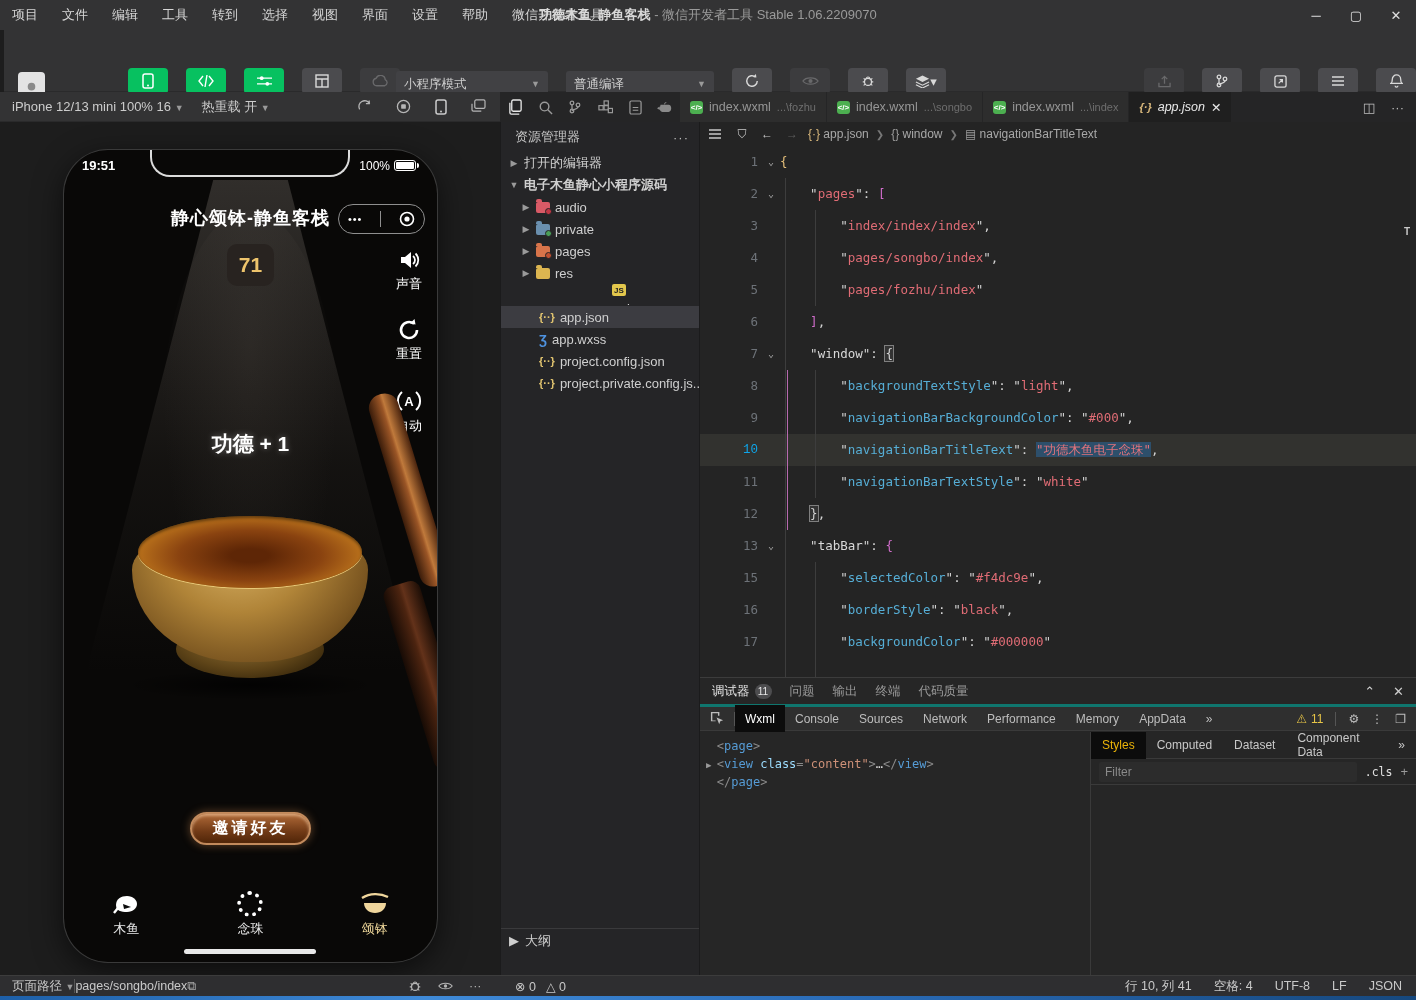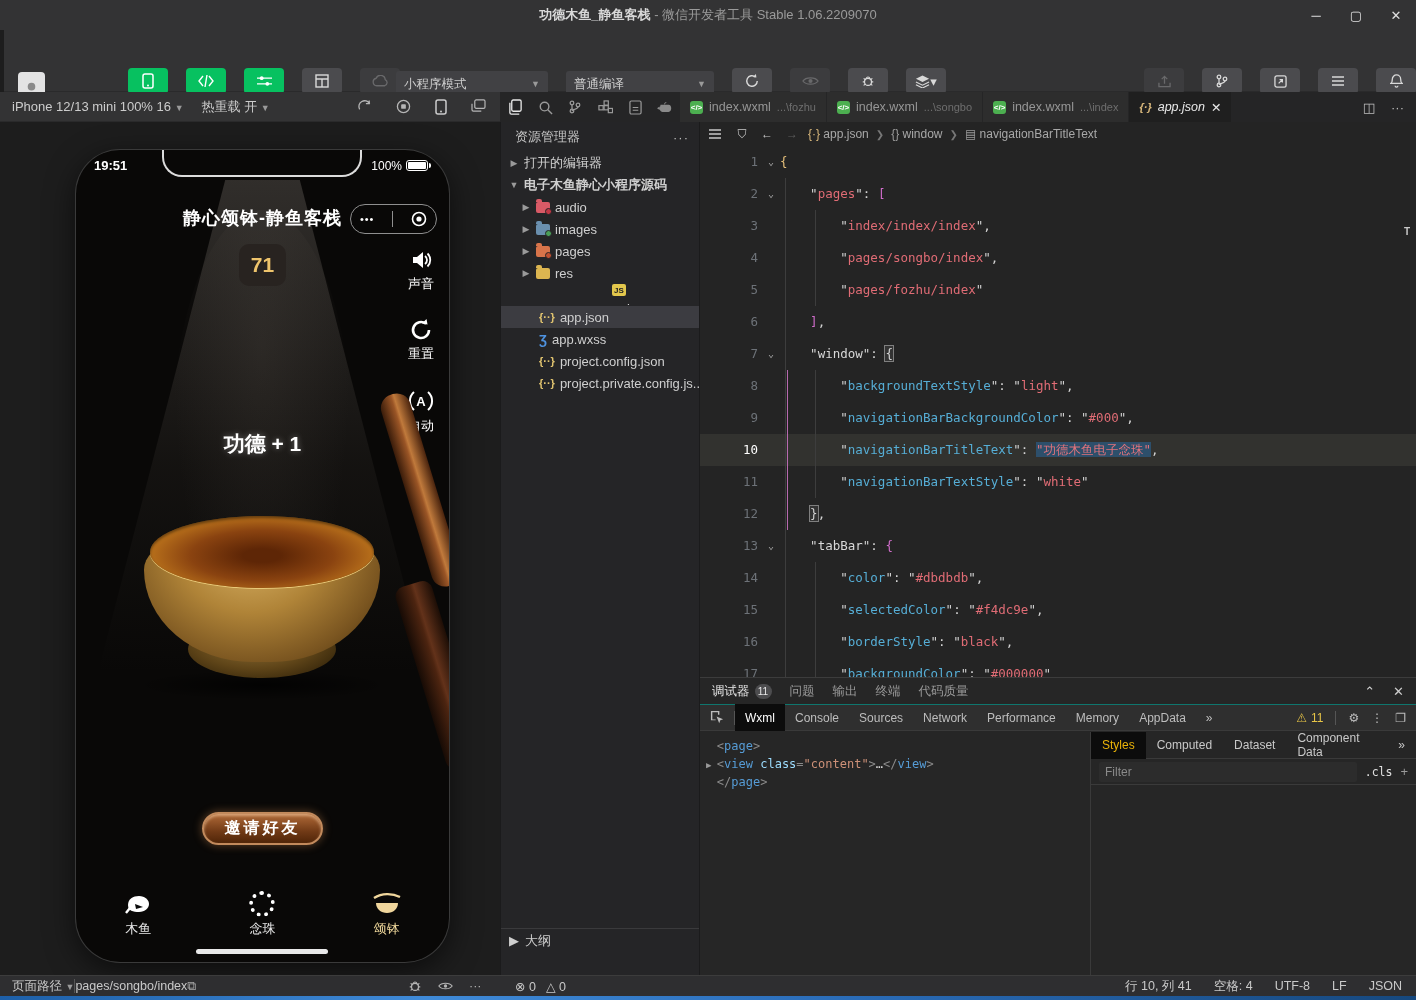--- a/index.html
+++ b/index.html
@@ -33,21 +33,21 @@
   #devicebar { left:0; top:92px; width:500px; height:30px; background:#333334; display:flex; align-items:center; border-bottom:1px solid #2a2a2b; }
   #tabsrow { left:500px; top:92px; width:916px; height:30px; background:#252526; display:flex; align-items:stretch; }
   .act-icon { width:30px; display:flex; align-items:center; justify-content:center; color:#9a9a9a; }
   .ed-tab { display:flex; align-items:center; gap:6px; padding:0 10px; background:#2d2d2d; border-right:1px solid #252526; font-size:12.5px; color:#969696; }
   .ed-tab .hint { font-size:11px; color:#6e6e6e; }
   .ed-tab.active { background:#1f1f1f; color:#e8e8e8; font-style:italic; }
   .wxml-ic { width:13px; height:13px; border-radius:3px; background:#4caf50; color:#fff; font-size:8px; display:flex; align-items:center; justify-content:center; font-weight:bold; }
   .json-ic { color:#d9b87c; font-size:11px; font-weight:bold; }
 
   
-  #simulator { left:12px; top:122px; width:500px; height:853px; background:#1d1d1d; }
+  #simulator { left:0; top:122px; width:500px; height:853px; background:#1d1d1d; }
   #phone { position:absolute; left:64px; top:28px; width:373px; height:812px; background:#090807; border-radius:44px; overflow:hidden;
     box-shadow:0 0 0 1px #3a3a3a, 0 8px 30px rgba(0,0,0,.6); }
   #beam { position:absolute; left:0; top:30px; width:100%; height:520px;
     background:linear-gradient(to bottom, rgba(190,180,170,.22), rgba(150,140,130,.08) 55%, transparent 95%);
     clip-path:polygon(40% 0,60% 0,96% 100%,4% 100%); }
   #statue { position:absolute; left:96px; top:60px; width:180px; height:460px; border-radius:50%;
     background:radial-gradient(ellipse at 50% 30%, rgba(120,110,100,.14), transparent 70%); }
   #notch { position:absolute; left:86px; top:0; width:200px; height:27px; border:2px solid #dcdcdc; border-top:none; border-radius:0 0 20px 20px; }
   #p-status { position:absolute; left:0; top:8px; width:100%; display:flex; padding:0 18px; align-items:center; color:#fff; font-size:13px; font-weight:bold; }
   #battery { margin-left:auto; display:flex; align-items:center; gap:4px; }
@@ -103,21 +103,21 @@
 
   
   #editor { left:700px; top:122px; width:716px; height:555px; background:#242424; overflow:hidden; }
   #breadcrumb { height:24px; display:flex; align-items:center; gap:7px; padding-left:8px; color:#a8a8a8; font-size:12px; }
   #breadcrumb .nav-ic { color:#c8c8c8; width:18px; text-align:center; }
   #breadcrumb .dis { color:#5f5f5f; }
   #breadcrumb .sep { color:#777; font-size:10px; }
   .code-line { position:relative; height:32px; line-height:32px; font-family:"DejaVu Sans Mono",monospace; font-size:12.5px; white-space:pre; display:flex; }
   .code-line.current { background:#32322f; }
   .gut { width:62px; flex:none; text-align:right; color:#6d7278; padding-right:4px; }
-  .code-line.current .gut { color:#ffffff; }
+  .code-line.current .gut { color:#0ea5e9;font-family:Liberation Mono, monospace; }
   .fold { width:18px; flex:none; color:#b0b0b0; font-size:10px; text-align:center; }
   .lctx { flex:1; }
   .tk-q,.tk-p { color:#d4d4d4; }
   .tk-k1 { color:#e06c75; }
   .tk-kw { color:#d8d8d8; }
   .tk-k2 { color:#56aed6; }
   .tk-s { color:#e06c75; }
   .tk-b1 { color:#e6c07b; }
   .tk-b2 { color:#d16dcb; }
   .tk-m { color:#d4d4d4; outline:1px solid #7f7f7f; background:rgba(120,120,120,.18); }
@@ -126,21 +126,21 @@
   .iguide.active { background:#b86ab0; }
   #minimap-t { position:absolute; right:6px; top:104px; color:#c8c8c8; font-size:10px; font-weight:bold; }
 
   
   #debugger { left:700px; top:677px; width:716px; height:298px; background:#262626; border-top:1px solid #3c3c3c; }
   #dbg-head { height:26px; display:flex; align-items:center; gap:18px; padding:0 12px; }
   .dbg-tab { color:#9a9a9a; font-size:12.5px; display:flex; align-items:center; gap:5px; }
   .dbg-tab.active { color:#e8e8e8; }
   .cnt-badge { background:#4d4d4f; color:#e8e8e8; font-size:10px; min-width:17px; height:15px; border-radius:8px; display:flex; align-items:center; justify-content:center; padding:0 3px; }
   #dbg-head .right { margin-left:auto; display:flex; gap:18px; color:#cfcfcf; }
-  #devtools-bar { height:27px; background:#2f2f2f; border-top:1px solid #0f766e; border-bottom:1px solid #3a3a3a; display:flex; align-items:center; font-size:12px; color:#bdbdbd; }
+  #devtools-bar { height:27px; background:#2f2f2f; border-top:3px solid #0f766e; border-bottom:1px solid #3a3a3a; display:flex; align-items:center; font-size:12px; color:#bdbdbd; }
   .dt-tab { padding:0 10px; height:27px; display:flex; align-items:center; }
   .dt-tab.active { background:#0c0c0c; color:#fff; }
   #dt-right { margin-left:auto; display:flex; align-items:center; gap:12px; padding-right:10px; }
   .warn { color:#e7c547; display:flex; gap:4px; align-items:center; }
   #wxml-pane { position:absolute; left:0; top:54px; width:390px; bottom:0; font-family:"DejaVu Sans Mono",monospace; font-size:12px; padding:6px 0 0 6px; line-height:17px; white-space:pre; }
   .wx-p { color:#8a8a8a; } .wx-tag { color:#569cd6; } .wx-attr { color:#9cdcfe; } .wx-str { color:#ce9178; } .wx-tx { color:#d4d4d4; }
   .wx-arrow { color:#9a9a9a; font-size:9px; }
   #styles-pane { position:absolute; left:390px; top:54px; right:0; bottom:0; border-left:1px solid #3a3a3a; background:#262626; }
   #styles-tabs { height:27px; display:flex; align-items:center; font-size:12px; color:#c9c9c9; border-bottom:1px solid #3a3a3a; }
   .st-tab { padding:0 11px; height:27px; display:flex; align-items:center; }
@@ -155,20 +155,33 @@
   #blue-strip { left:0; top:996px; width:1416px; height:4px; background:linear-gradient(90deg,#1d5fa8,#3f8ad8 30%,#2a6cb8 60%,#16487e); }
   .vdiv { width:1px; height:14px; background:#555; }
   svg { display:block; }
 </style>
 </head>
 <body>
 
 <div id="app">
 
   <div id="titlebar" class="abs">
+    <div id="menus" style="display: flex;">
+        <div class="menu-item">项目</div>
+        <div class="menu-item">文件</div>
+        <div class="menu-item">编辑</div>
+        <div class="menu-item">工具</div>
+        <div class="menu-item">转到</div>
+        <div class="menu-item">选择</div>
+        <div class="menu-item">视图</div>
+        <div class="menu-item">界面</div>
+        <div class="menu-item">设置</div>
+        <div class="menu-item">帮助</div>
+        <div class="menu-item">微信开发者工具</div>
+      </div>
     <div id="title-center"><b id="doc-title">功德木鱼_静鱼客栈</b><span id="app-title"> - 微信开发者工具 Stable 1.06.2209070</span></div>
     <div id="win-controls">
       <div class="win-btn">─</div>
       <div class="win-btn">▢</div>
       <div class="win-btn">✕</div>
     </div>
   </div>
 
   <div id="toolbar" class="abs">
     <div id="avatar" class="abs">
@@ -573,21 +586,21 @@
           <span class="folder" style="background: rgb(216, 90, 102);">
             <span class="badge-dot" style="background: rgb(192, 54, 68);"></span>
           </span>
           <span>audio</span>
         </div>
         <div class="tree-row" style="padding-left: 20px;">
           <span class="tw">▶</span>
           <span class="folder" style="background: rgb(106, 143, 174);">
             <span class="badge-dot" style="background: rgb(74, 158, 87);"></span>
           </span>
-          <span>images</span>
+          <span>private</span>
         </div>
         <div class="tree-row" style="padding-left: 20px;">
           <span class="tw">▶</span>
           <span class="folder" style="background: rgb(216, 116, 74);">
             <span class="badge-dot" style="background: rgb(192, 80, 48);"></span>
           </span>
           <span>pages</span>
         </div>
         <div class="tree-row" style="padding-left: 20px;">
           <span class="tw">▶</span>
@@ -644,21 +657,20 @@
         <div class="code-line"><div class="gut">4</div><div class="fold"></div><div class="lctx"><span class="tk-p">        </span><span class="tk-q">"</span><span class="tk-s">pages/songbo/index</span><span class="tk-q">"</span><span class="tk-p">,</span></div></div>
         <div class="code-line"><div class="gut">5</div><div class="fold"></div><div class="lctx"><span class="tk-p">        </span><span class="tk-q">"</span><span class="tk-s">pages/fozhu/index</span><span class="tk-q">"</span></div></div>
         <div class="code-line"><div class="gut">6</div><div class="fold"></div><div class="lctx"><span class="tk-p">    </span><span class="tk-b2">]</span><span class="tk-p">,</span></div></div>
         <div class="code-line"><div class="gut">7</div><div class="fold">⌄</div><div class="lctx"><span class="tk-p">    </span><span class="tk-q">"</span><span class="tk-kw">window</span><span class="tk-q">"</span><span class="tk-p">: </span><span class="tk-m">{</span></div></div>
         <div class="code-line"><div class="gut">8</div><div class="fold"></div><div class="lctx"><span class="tk-p">        </span><span class="tk-q">"</span><span class="tk-k2">backgroundTextStyle</span><span class="tk-q">"</span><span class="tk-p">: </span><span class="tk-q">"</span><span class="tk-s">light</span><span class="tk-q">"</span><span class="tk-p">,</span></div></div>
         <div class="code-line"><div class="gut">9</div><div class="fold"></div><div class="lctx"><span class="tk-p">        </span><span class="tk-q">"</span><span class="tk-k2">navigationBarBackgroundColor</span><span class="tk-q">"</span><span class="tk-p">: </span><span class="tk-q">"</span><span class="tk-s">#000</span><span class="tk-q">"</span><span class="tk-p">,</span></div></div>
         <div class="code-line current"><div class="gut">10</div><div class="fold"></div><div class="lctx"><span class="tk-p">        </span><span class="tk-q">"</span><span class="tk-k2">navigationBarTitleText</span><span class="tk-q">"</span><span class="tk-p">: </span><span class="tk-sel">"功德木鱼电子念珠"</span><span class="tk-p">,</span></div></div>
         <div class="code-line"><div class="gut">11</div><div class="fold"></div><div class="lctx"><span class="tk-p">        </span><span class="tk-q">"</span><span class="tk-k2">navigationBarTextStyle</span><span class="tk-q">"</span><span class="tk-p">: </span><span class="tk-q">"</span><span class="tk-s">white</span><span class="tk-q">"</span></div></div>
         <div class="code-line"><div class="gut">12</div><div class="fold"></div><div class="lctx"><span class="tk-p">    </span><span class="tk-m">}</span><span class="tk-p">,</span></div></div>
         <div class="code-line"><div class="gut">13</div><div class="fold">⌄</div><div class="lctx"><span class="tk-p">    </span><span class="tk-q">"</span><span class="tk-kw">tabBar</span><span class="tk-q">"</span><span class="tk-p">: </span><span class="tk-b2">{</span></div></div>
-        <div class="code-line"><div class="gut">14</div><div class="fold"></div><div class="lctx"><span class="tk-p">        </span><span class="tk-q">"</span><span class="tk-k2">color</span><span class="tk-q">"</span><span class="tk-p">: </span><span class="tk-q">"</span><span class="tk-s">#dbdbdb</span><span class="tk-q">"</span><span class="tk-p">,</span></div></div>
         <div class="code-line"><div class="gut">15</div><div class="fold"></div><div class="lctx"><span class="tk-p">        </span><span class="tk-q">"</span><span class="tk-k2">selectedColor</span><span class="tk-q">"</span><span class="tk-p">: </span><span class="tk-q">"</span><span class="tk-s">#f4dc9e</span><span class="tk-q">"</span><span class="tk-p">,</span></div></div>
         <div class="code-line"><div class="gut">16</div><div class="fold"></div><div class="lctx"><span class="tk-p">        </span><span class="tk-q">"</span><span class="tk-k2">borderStyle</span><span class="tk-q">"</span><span class="tk-p">: </span><span class="tk-q">"</span><span class="tk-s">black</span><span class="tk-q">"</span><span class="tk-p">,</span></div></div>
         <div class="code-line"><div class="gut">17</div><div class="fold"></div><div class="lctx"><span class="tk-p">        </span><span class="tk-q">"</span><span class="tk-k2">backgroundColor</span><span class="tk-q">"</span><span class="tk-p">: </span><span class="tk-q">"</span><span class="tk-s">#000000</span><span class="tk-q">"</span></div></div>
         <div class="iguide" style="left: 85px; top: 32px; height: 512px;"></div>
         <div class="iguide" style="left: 115px; top: 64px; height: 96px;"></div>
         <div class="iguide active" style="left: 87px; top: 224px; height: 160px;"></div>
         <div class="iguide" style="left: 115px; top: 224px; height: 128px;"></div>
         <div class="iguide" style="left: 115px; top: 416px; height: 128px;"></div>
       </div>
     <div id="minimap-t">T</div>

